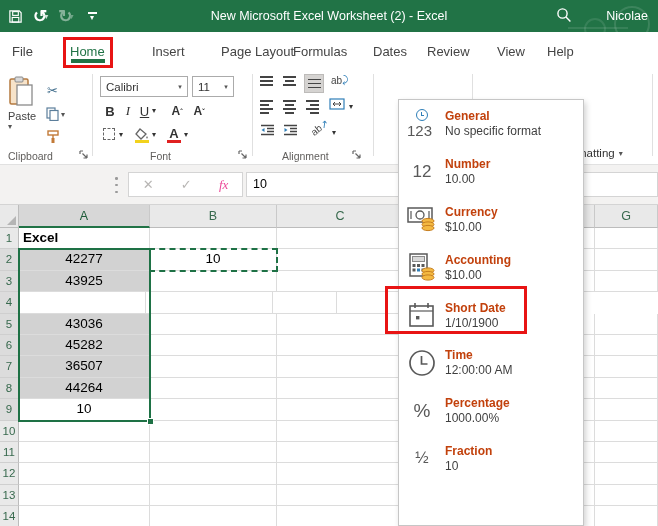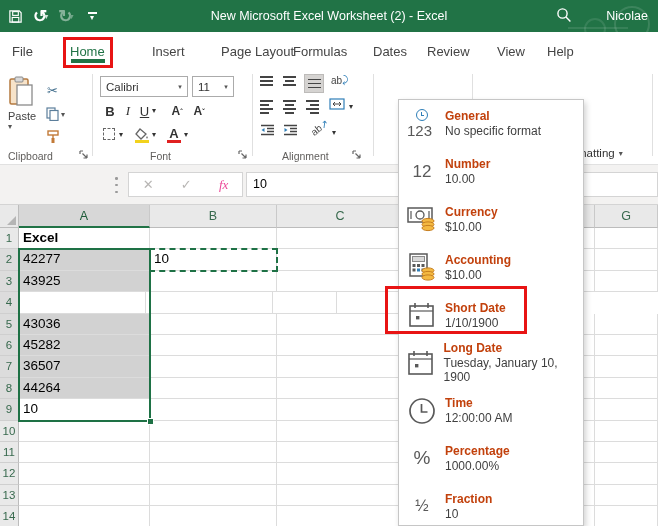--- a/index.html
+++ b/index.html
@@ -87,21 +87,21 @@
   .sheet { position:absolute; left:0; top:205px; width:658px; height:321px; background:#fff; }
   .hdr-row { display:flex; height:23px; }
   .corner { width:19px; height:23px; background:#e9e9e9; border-right:1px solid #bcbcbc; border-bottom:1px solid #bcbcbc; position:relative; }
   .corner .tri { position:absolute; right:2px; bottom:2px; width:0; height:0; border-left:9px solid transparent; border-bottom:9px solid #b5b5b5; }
   .colhdr { height:23px; background:#e9e9e9; border-right:1px solid #c9c9c9; border-bottom:1px solid #bcbcbc; text-align:center; font-size:12.5px; color:#37694d; line-height:22px; }
   .colhdr.selected { background:#d7d7d7; border-bottom:2.5px solid #217346; color:#1d5c38; }
   .srow { display:flex; height:21.4px; }
   .rowhdr { width:19px; background:#e9e9e9; border-right:1px solid #bcbcbc; border-bottom:1px solid #cfcfcf; font-size:11.5px; color:#37694d; text-align:center; line-height:21px; }
   .rowhdr.selected { background:#dcdcdc; }
   .cell { border-right:1px solid #dcdcdc; border-bottom:1px solid #dcdcdc; font-size:13.5px; color:#000; line-height:20px; padding:0 4px; white-space:nowrap; overflow:hidden; }
-  .cell.num { text-align:left; }
+  .cell.num { text-align:center; }
   .cell.bold { font-weight:bold; }
   .cell.sel-fill { background:#d2d2d2; }
   .sel-border { position:absolute; border:2px solid #1e7145; pointer-events:none; }
   .fill-handle { position:absolute; width:7px; height:7px; background:#1e7145; border:1px solid #fff; pointer-events:none; }
   .copy-dash { position:absolute; border:2px dashed #1e7145; pointer-events:none; }
 
   
   .fmt-menu { position:absolute; left:398px; top:99px; width:186px; height:427px; background:#fff; border:1px solid #c6c6c6; box-shadow:2px 3px 6px rgba(0,0,0,.18); overflow:hidden; z-index:30; }
   .fmt-item { position:relative; height:47.8px; display:flex; align-items:center; }
   .fmt-icon { width:46px; display:flex; justify-content:center; align-items:center; color:#595959; }
@@ -590,34 +590,20 @@
             <rect x="8" y="14" width="3.4" height="3.4" fill="#595959"></rect>
           </svg>
         </span>
         <span class="fmt-text">
           <div class="t">Short Date</div>
           <div class="e">1/10/1900</div>
         </span>
       </div>
       <div class="fmt-item">
         <span class="fmt-icon">
-          <svg width="28" height="26" viewBox="0 0 28 26">
-            <rect x="2" y="4" width="23" height="20" fill="#fff" stroke="#595959" stroke-width="1.6"></rect>
-            <path d="M2 9h23" stroke="#595959" stroke-width="1.2"></path>
-            <path d="M7 1v5M20 1v5" stroke="#595959" stroke-width="1.6"></path>
-            <rect x="8" y="14" width="3.4" height="3.4" fill="#595959"></rect>
-          </svg>
-        </span>
-        <span class="fmt-text">
-          <div class="t">Long Date</div>
-          <div class="e">Tuesday, January 10, 1900</div>
-        </span>
-      </div>
-      <div class="fmt-item">
-        <span class="fmt-icon">
           <svg width="28" height="28" viewBox="0 0 28 28">
             <circle cx="14" cy="14" r="12" fill="none" stroke="#595959" stroke-width="1.7"></circle>
             <path d="M13.5 7v8h6" fill="none" stroke="#595959" stroke-width="1.7"></path>
           </svg>
         </span>
         <span class="fmt-text">
           <div class="t">Time</div>
           <div class="e">12:00:00 AM</div>
         </span>
       </div>

